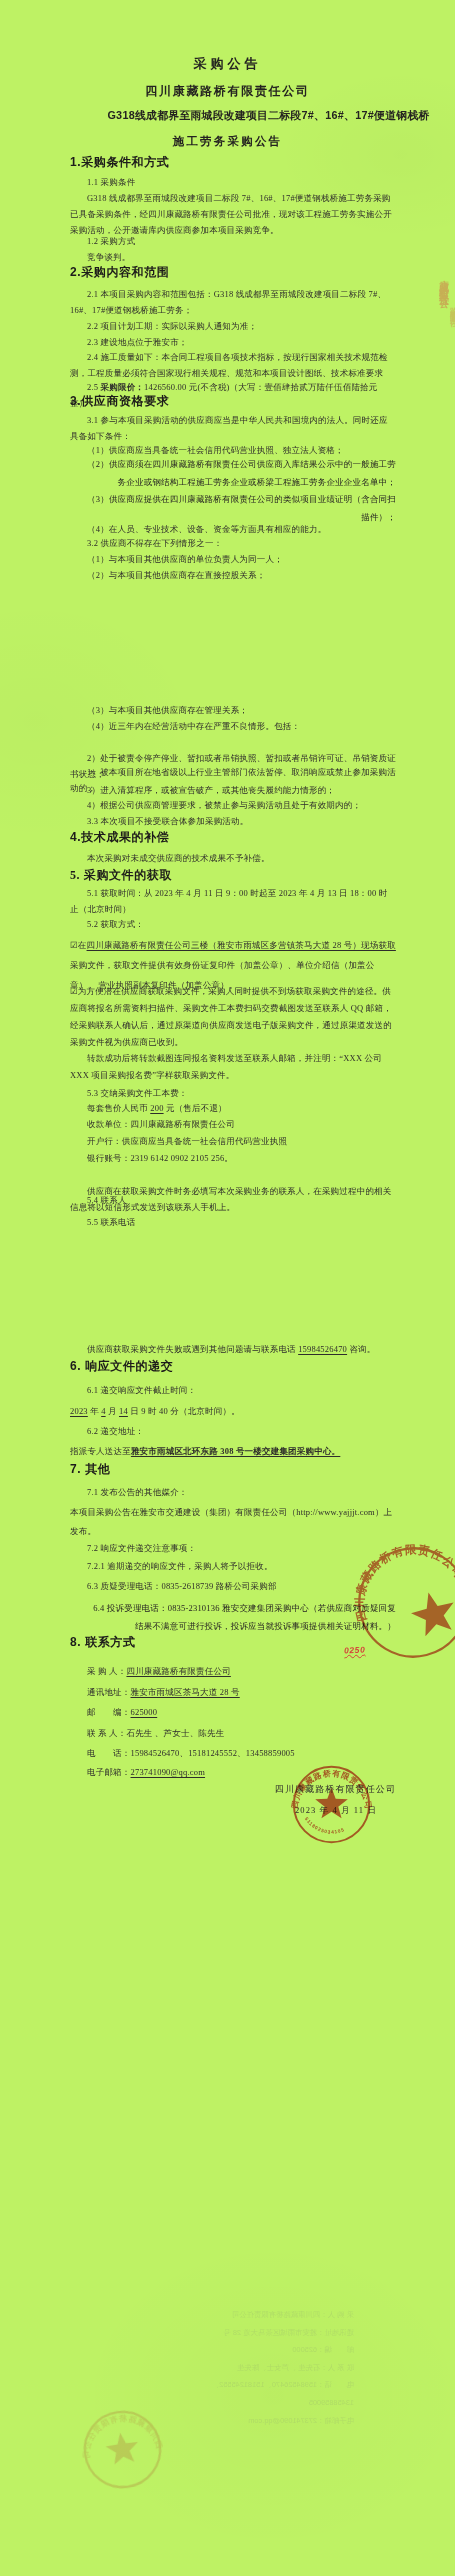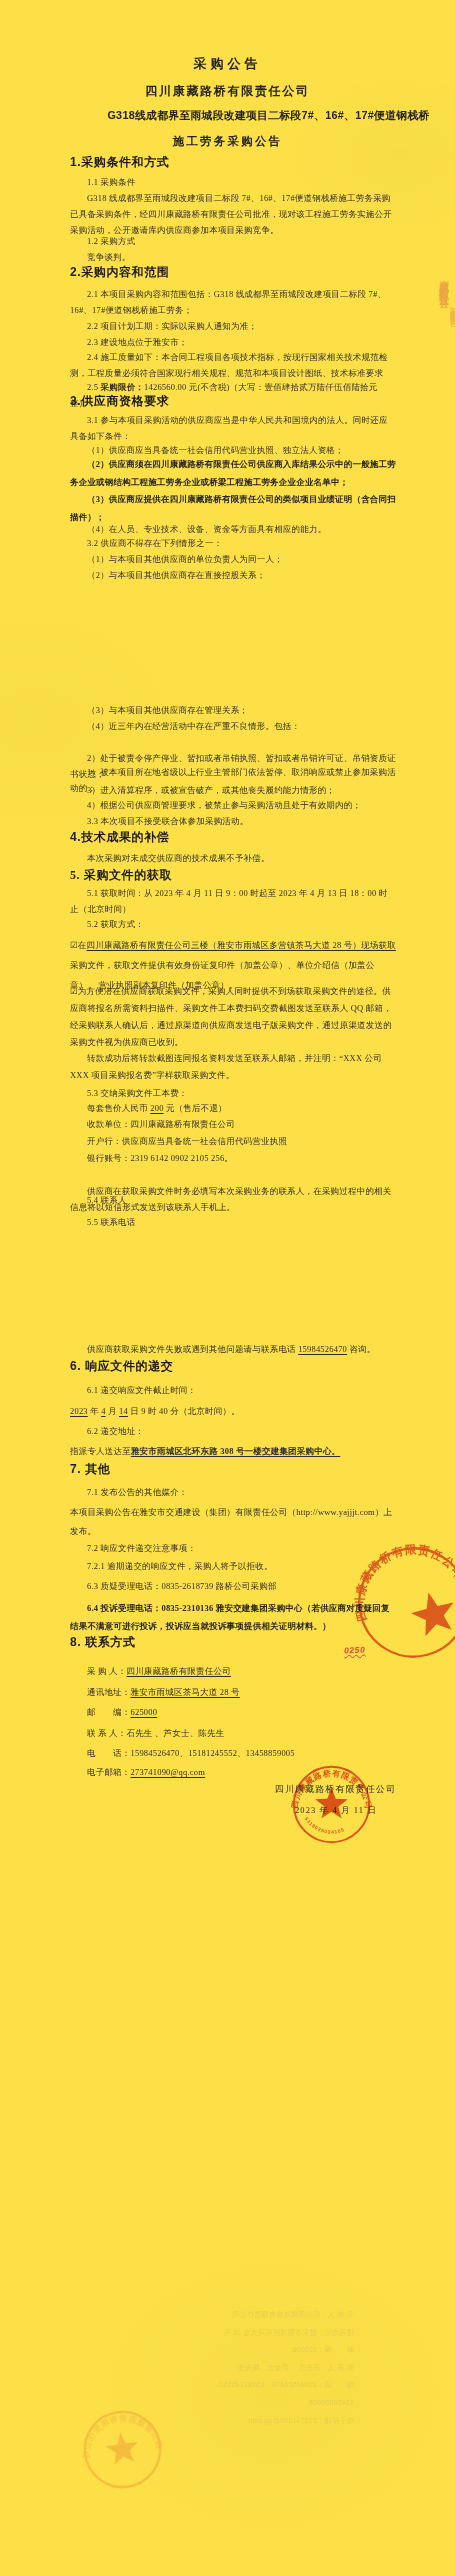--- a/index.html
+++ b/index.html
@@ -1,18 +1,18 @@
 <!DOCTYPE html>
 <html style="font-size:9px"><head>
 <meta charset="utf-8">
 <style>
   html,body{margin:0;padding:0;background:#e9e9e7;}
   #paper{
     position:relative;width:455px;height:2576px;margin:0 auto;
-    background:#fde047;overflow:hidden;
+    background:#bef264;overflow:hidden;
     font-family:"Liberation Serif","DejaVu Serif",serif;color:#2e2d2b;
   }
   #paper::before{
     content:"";position:absolute;inset:0;pointer-events:none;
     background:
       radial-gradient(ellipse 182px 125px at 88% 6%, rgba(0,0,0,.02), transparent 70%),
       radial-gradient(ellipse 239px 182px at 8% 28%, rgba(0,0,0,.015), transparent 70%),
       radial-gradient(ellipse 285px 228px at 60% 93%, rgba(0,0,0,.018), transparent 70%);
   }
   .doc-head{
@@ -28,21 +28,21 @@
     position:absolute;left:70px;width:326px;
     font-size:8.5px;line-height:16px;letter-spacing:0.2px;color:#2e2d2b;
     text-indent:2em;
   }
   .blk.h1{
     font-family:"Liberation Sans","DejaVu Sans",sans-serif;
     font-size:12px;line-height:15px;font-weight:bold;color:#1d1c1a;
     text-indent:0;letter-spacing:0.6px;
   }
   .blk.flush{text-indent:0;}
-  .blk.bold{font-weight:bold;color:#262522;}
+  .blk.bold{font-weight:normal;color:#262522;text-align:right;}
   .blk.sig{text-indent:0;text-align:right;font-size:9px;letter-spacing:1.1px;}
   .blk.date{text-indent:0;text-align:right;font-size:8.5px;letter-spacing:1.1px;width:307px;}
   .u{text-decoration:underline;text-underline-offset:1.7px;text-decoration-thickness:0.6px;}
   .b{font-weight:bold;}
 
   .stamp{position:absolute;mix-blend-mode:multiply;}
   .stamp text{font-family:"Liberation Sans","DejaVu Sans",sans-serif;font-weight:bold;}
   .stamp-main{left:283px;top:1756px;opacity:.85;}
   .stamp-side{left:348px;top:1537px;opacity:.8;transform:rotate(-14deg);}
   .stamp-bleed{left:74px;top:2401px;opacity:.3;transform:scaleX(-1) rotate(8deg);filter:blur(0.3px);}

